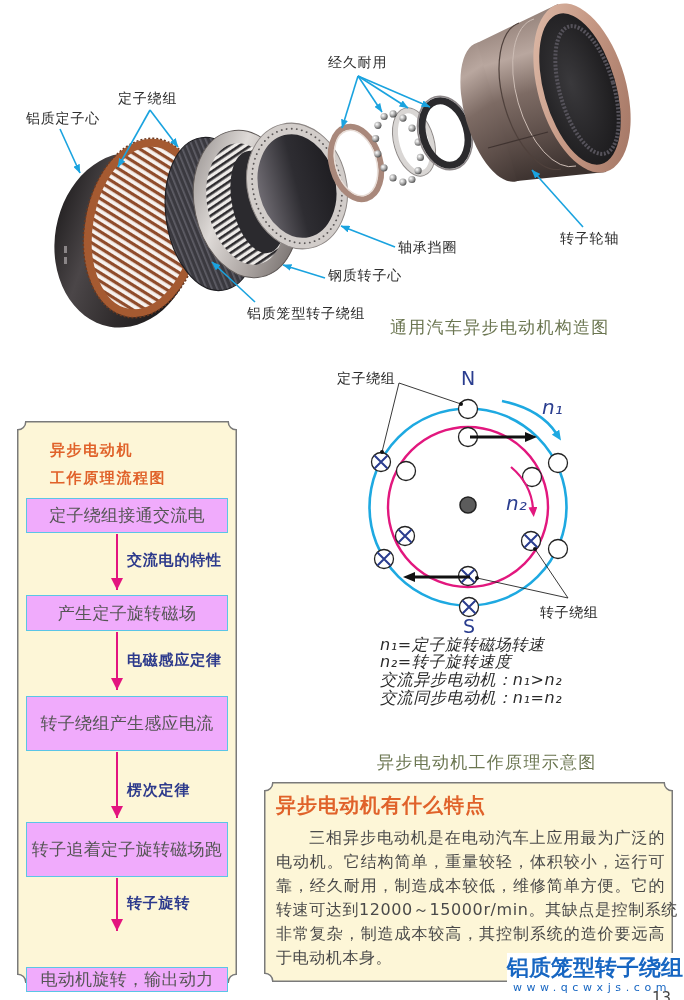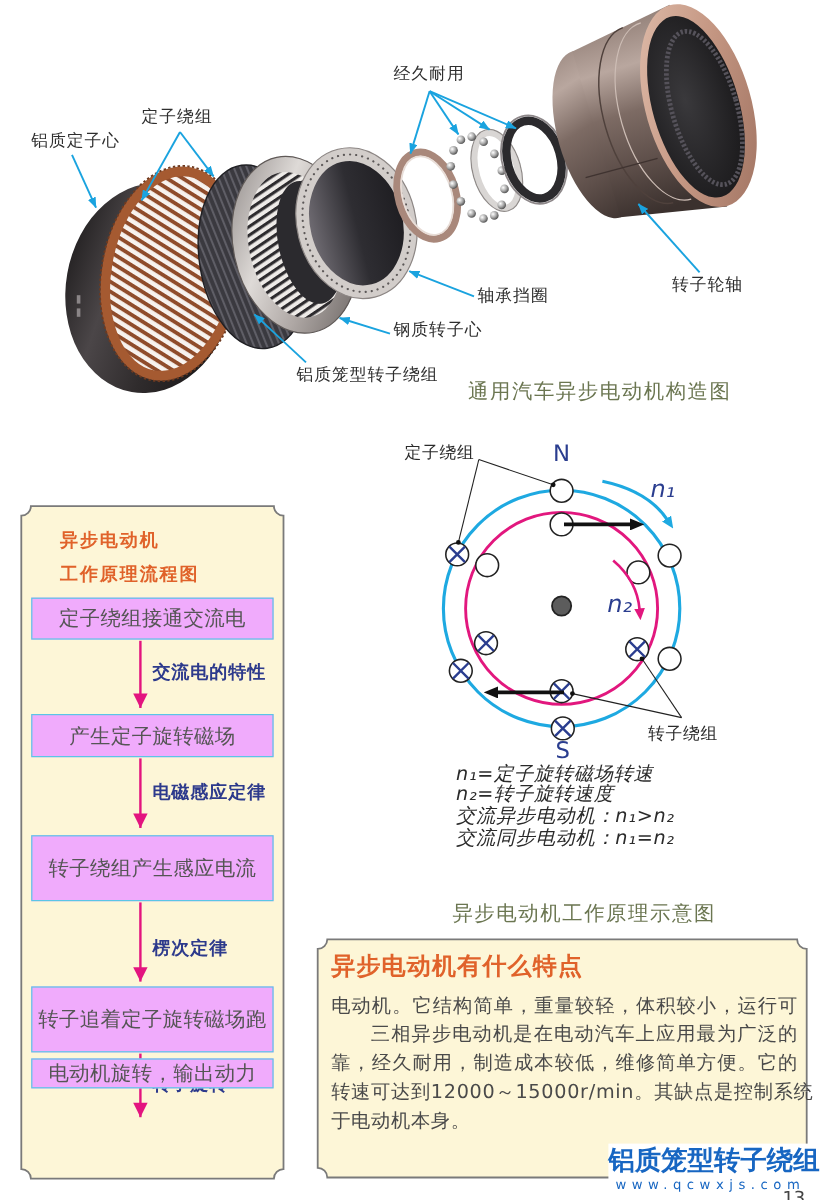--- a/index.html
+++ b/index.html
@@ -205,21 +205,21 @@
   </div>
 <div class="flow-arrow" style="top:752px;height:66px"></div>
 <div class="abs flow-trans" style="top:781px">楞次定律</div>
 
 <div class="flow-box" style="top:822px;height:55px">
     <span>转子追着定子旋转磁场跑</span>
   </div>
 <div class="flow-arrow" style="top:878px;height:53px"></div>
 <div class="abs flow-trans" style="top:894px">转子旋转</div>
 
-<div class="flow-box" style="top:882px;height:25px">
+<div class="flow-box" style="top:967px;height:25px">
     <span>电动机旋转，输出动力</span>
   </div>
 
 <svg style="left:320px;top:360px" width="280" height="290" viewBox="320 360 280 290">
   <defs>
     <marker id="mBlack" viewBox="0 0 12 10" refX="1" refY="5" markerWidth="12" markerHeight="10" markerUnits="userSpaceOnUse" orient="auto">
       <path d="M0,0 L12,5 L0,10 Z" fill="#111"></path>
     </marker>
     <marker id="mBlue" viewBox="0 0 10 9" refX="1" refY="4.5" markerWidth="10" markerHeight="9" markerUnits="userSpaceOnUse" orient="auto">
       <path d="M0,0 L10,4.5 L0,9 Z" fill="#1ea9e1"></path>
@@ -292,24 +292,25 @@
 
 <div class="abs caption" style="left:377px;top:752px">异步电动机工作原理示意图</div>
 
 <div class="feat-frame">
   <svg style="left:0;top:0" width="409" height="200" viewBox="0 0 409 200">
     <path d="M8.75,0.75 H400.25 A8,8 0 0 0 408.25,8.75 V191.25 A8,8 0 0 0 400.25,199.25 H8.75 A8,8 0 0 0 0.75,191.25 V8.75 A8,8 0 0 0 8.75,0.75 Z" fill="#fdf6d7" stroke="#7a7a7a" stroke-width="1.5"></path>
   </svg>
 </div>
 <div class="abs feat-title">异步电动机有什么特点</div>
 <div class="feat-body">
+  <span class="feat-line first">三相异步电动机是在电动汽车上应用最为广泛的</span>
   <span class="feat-line">电动机。它结构简单，重量较轻，体积较小，运行可</span>
-  <span class="feat-line first">三相异步电动机是在电动汽车上应用最为广泛的</span>
   <span class="feat-line">靠，经久耐用，制造成本较低，维修简单方便。它的</span>
   <span class="feat-line">转速可达到12000～15000r/min。其缺点是控制系统</span>
+  <span class="feat-line">非常复杂，制造成本较高，其控制系统的造价要远高</span>
   <span class="feat-line last">于电动机本身。</span>
 </div>
 
 <div class="watermark">
   <div class="wm-name">铝质笼型转子绕组</div>
   <div class="wm-url">www.qcwxjs.com</div>
 </div>
 <div class="abs page-num">13</div>
 
 </body></html>

